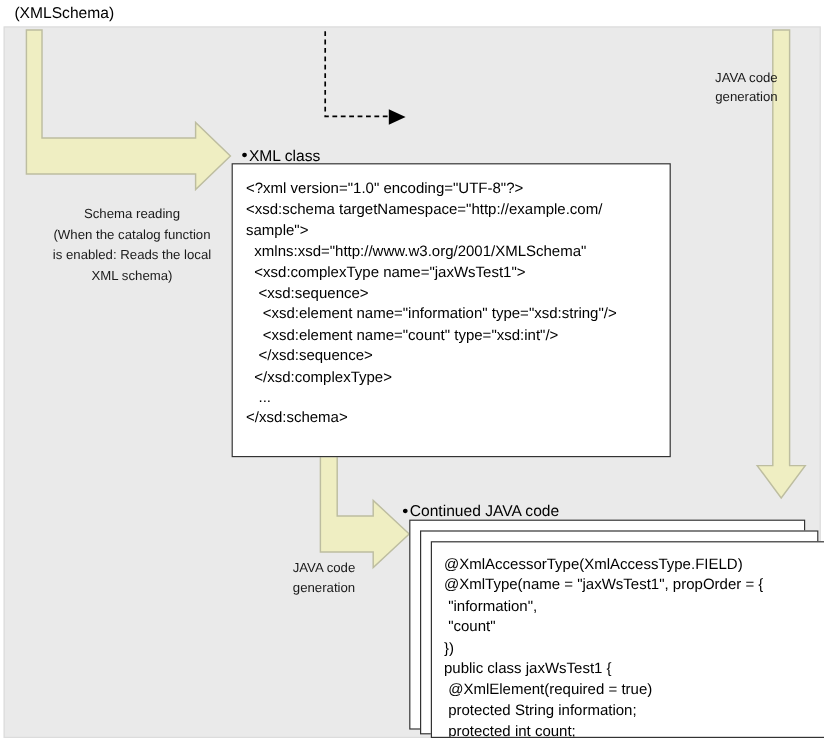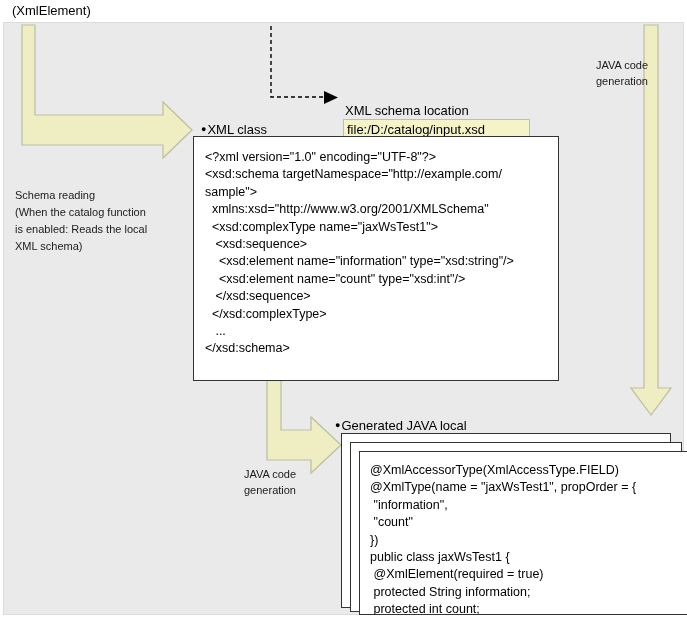--- a/index.html
+++ b/index.html
@@ -42,22 +42,23 @@
   .label {
     position: absolute;
     font-size: 11px;
     line-height: 17px;
     color: #1a1a1a;
     white-space: pre-line;
   }
 
   .schema-reading-label {
     left: 11px;
-    top: 164px;
+    top: 148px;
     width: 190px;
+    text-align: center;
   }
 
   .java-gen-right-label {
     left: 578px;
     top: 34px;
     width: 80px;
     text-align: center;
     line-height: 16px;
   }
 
@@ -163,21 +164,21 @@
     left: 0;
     top: 0;
     width: 687px;
     height: 624px;
     pointer-events: none;
   }
 </style>
 </head>
 <body>
 
-<div class="continued">(XmlElement)</div>
+<div class="continued">(XMLSchema)</div>
 
 <div class="panel">
 
   <svg class="arrows" viewBox="0 0 687 624" xmlns="http://www.w3.org/2000/svg" style="left:-4px; top:-23px;">
 
     <path d="M 22 25
              L 35 25
              L 35 115
              L 163 115
              L 163 102
@@ -217,26 +218,22 @@
 XML schema)</div>
 
   <div class="label java-gen-right-label">JAVA code
 generation</div>
 
   <div class="label java-gen-mid-label">JAVA code
 generation</div>
 
   <div class="bullet-caption cap-xml"><span>XML class</span></div>
 
-  <div class="bullet-caption cap-java"><span>Generated JAVA local</span></div>
-
-  <div class="callout-wrap">
-    <div class="callout-title">XML schema location</div>
-    <div class="callout-value">file:/D:/catalog/input.xsd</div>
-  </div>
+  <div class="bullet-caption cap-java"><span>Continued JAVA code</span></div>
+
 
   <div class="codebox xml-box">&lt;?xml version="1.0" encoding="UTF-8"?&gt;
 &lt;xsd:schema targetNamespace="http://example.com/
 sample"&gt;
   xmlns:xsd="http://www.w3.org/2001/XMLSchema"
   &lt;xsd:complexType name="jaxWsTest1"&gt;
    &lt;xsd:sequence&gt;
     &lt;xsd:element name="information" type="xsd:string"/&gt;
     &lt;xsd:element name="count" type="xsd:int"/&gt;
    &lt;/xsd:sequence&gt;

